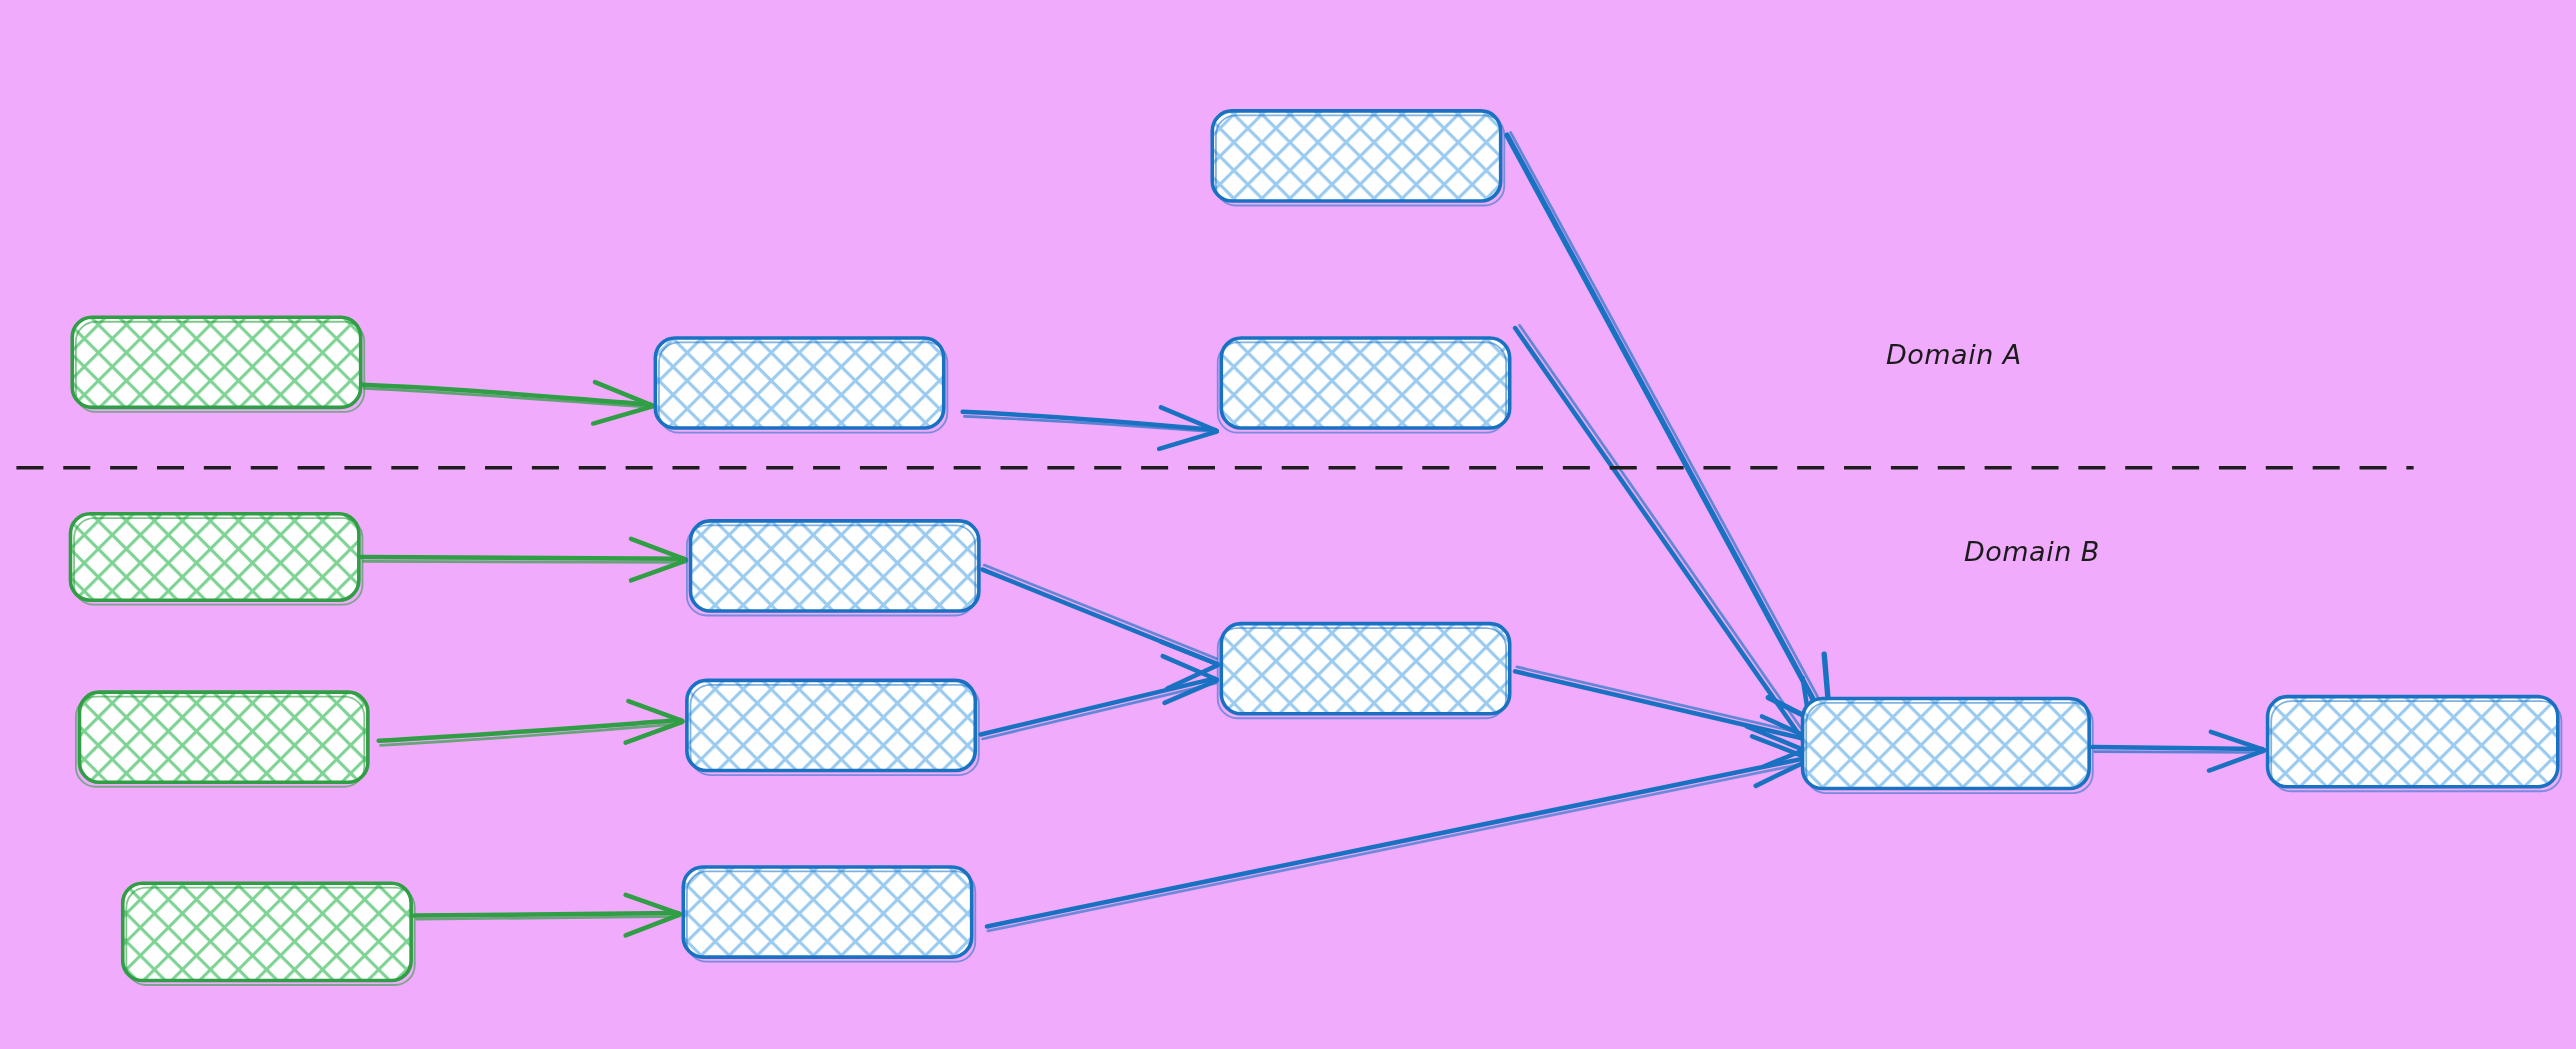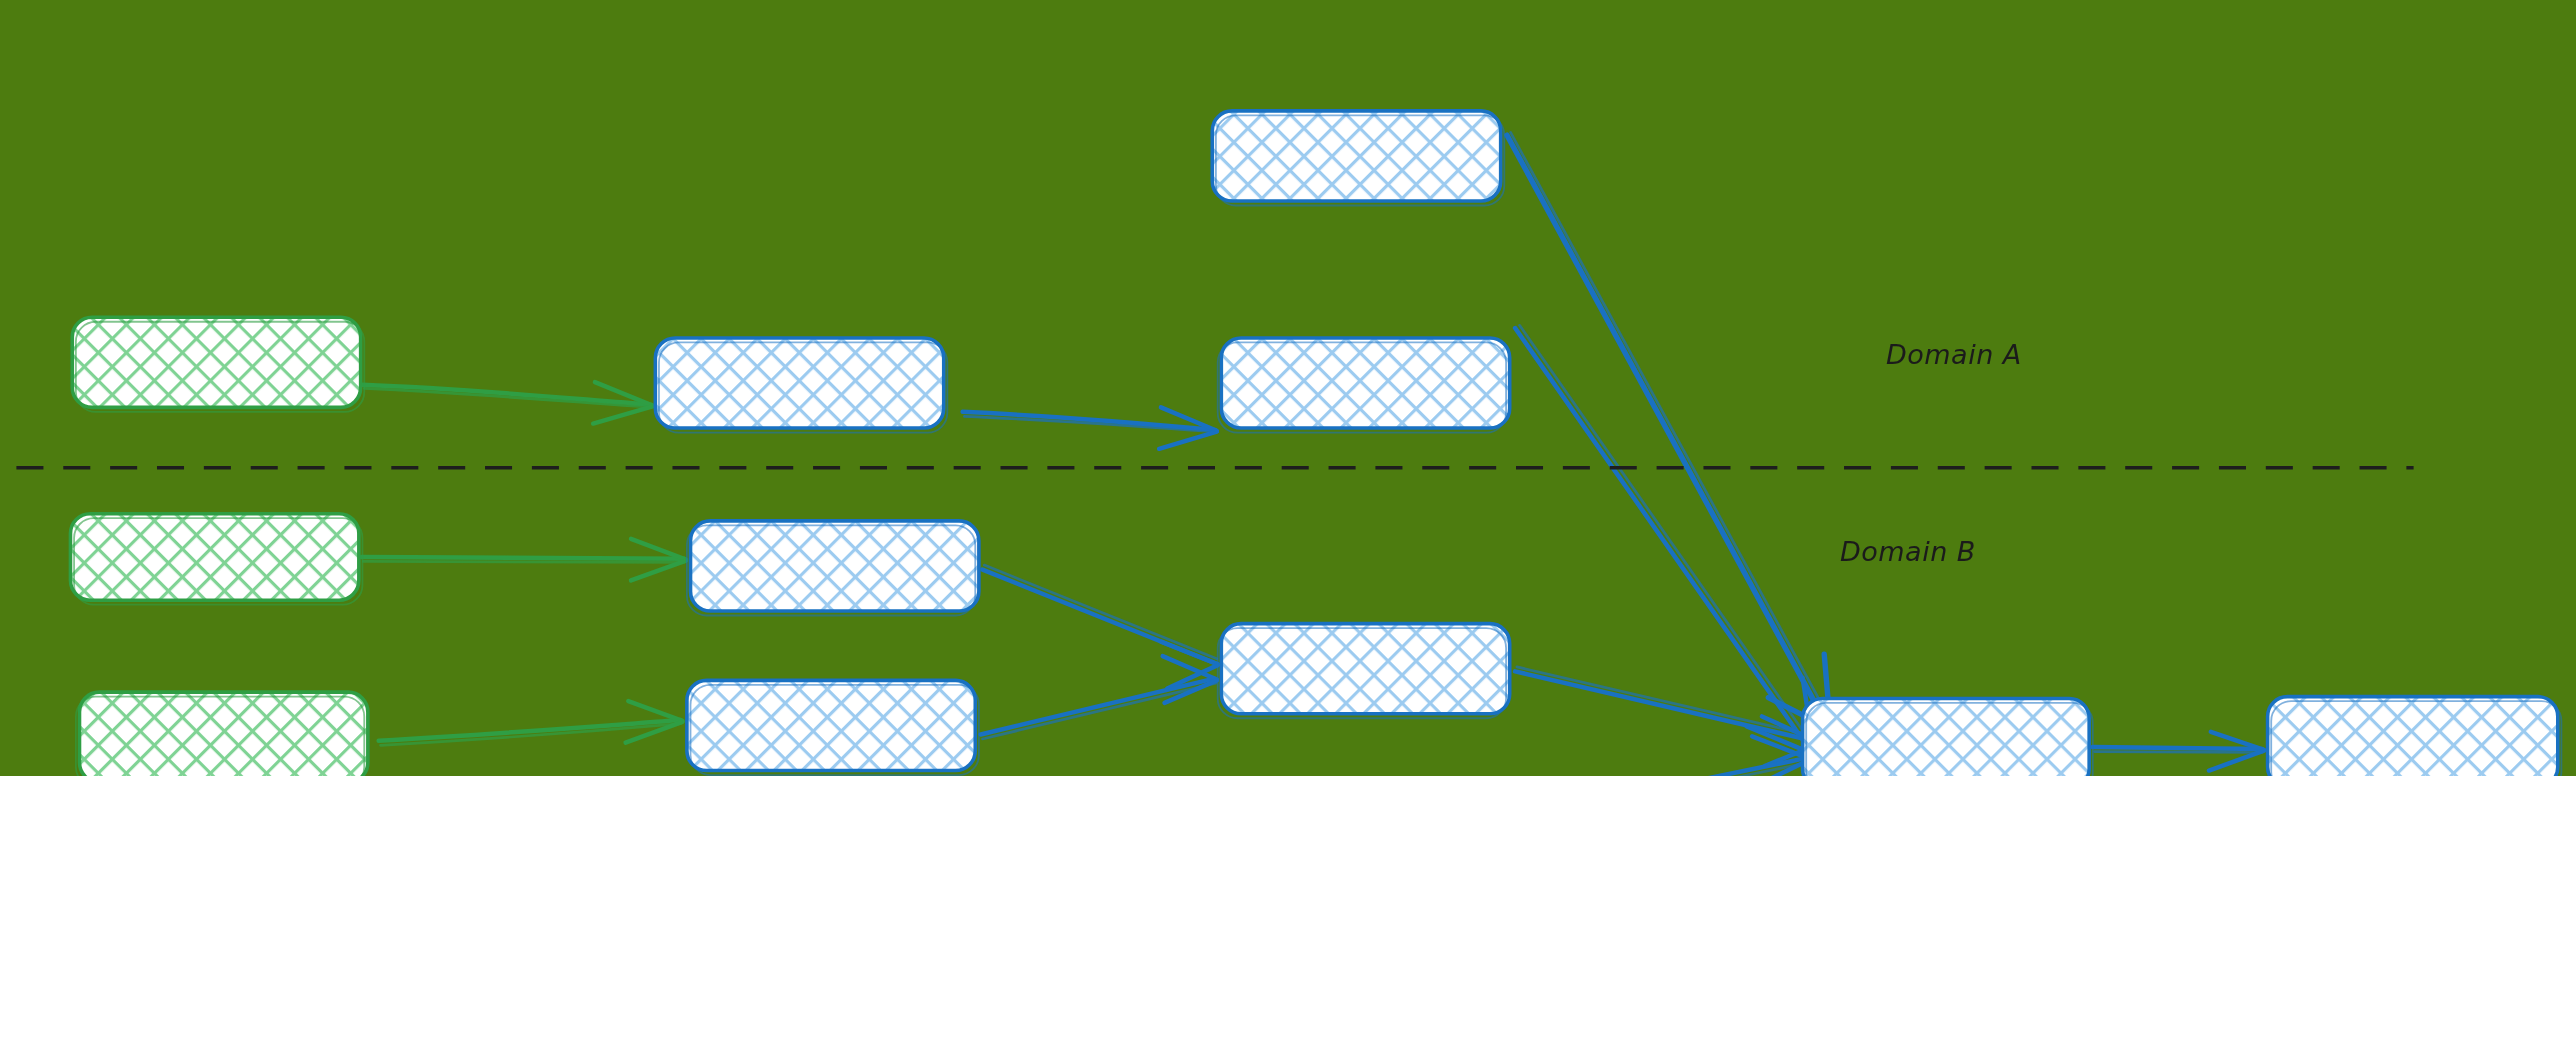--- a/index.html
+++ b/index.html
@@ -7,22 +7,22 @@
     margin: 0;
     padding: 0;
     background: #ffffff;
   }
   body {
     font-family: "DejaVu Sans", sans-serif;
   }
   #canvas {
     position: relative;
     width: 2576px;
-    height: 776px;
-    background: #4d7c0f;
+    height: 1049px;
+    background: #f0abfc;
     overflow: hidden;
   }
   #diagram-svg {
     position: absolute;
     left: 0;
     top: 0;
     width: 2576px;
     height: 1049px;
   }
   .domain-label {
@@ -30,21 +30,21 @@
     font-family: "DejaVu Sans", sans-serif;
     font-size: 27px;
     font-style: italic;
     font-weight: 500;
     color: #1b1b1b;
     letter-spacing: 0.5px;
     white-space: nowrap;
     user-select: none;
   }
   #label-domain-a { left: 1886px; top: 339px; }
-  #label-domain-b { left: 1840px; top: 536px; }
+  #label-domain-b { left: 1964px; top: 536px; }
 </style>
 </head>
 <body>
 
 <div id="canvas">
 
   <svg id="diagram-svg" viewBox="0 0 2858 1164" xmlns="http://www.w3.org/2000/svg">
     <defs>
       <pattern id="hatch-green" width="22" height="22" patternUnits="userSpaceOnUse" patternTransform="rotate(45)">
         <rect width="22" height="22" fill="#ffffff"></rect>

